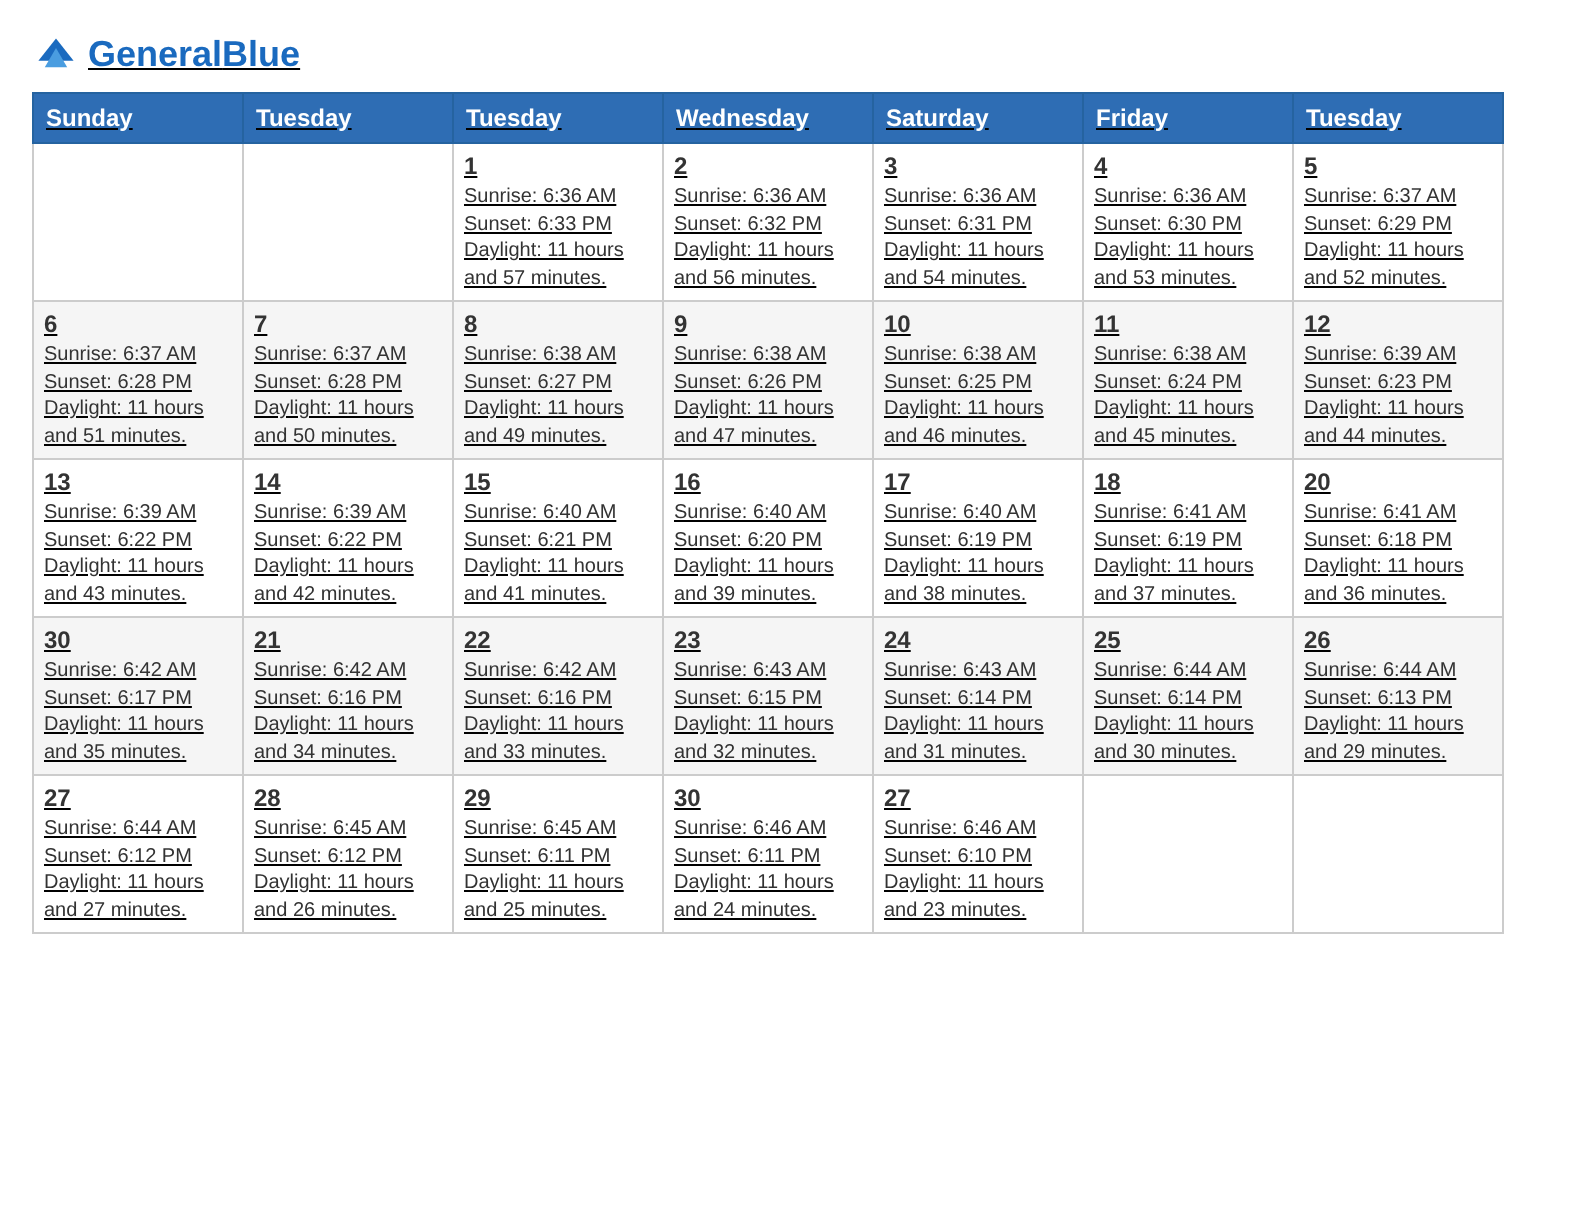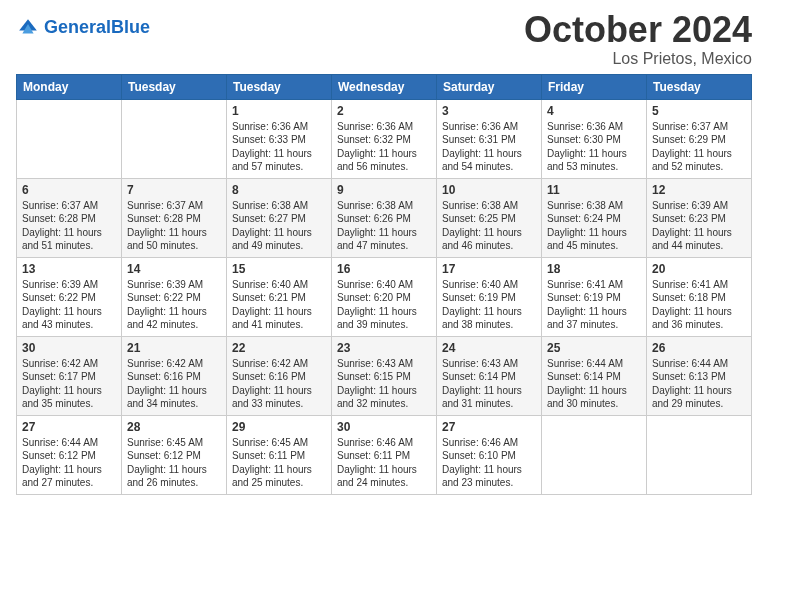--- a/index.html
+++ b/index.html
@@ -8,20 +8,21 @@
       background: #fff;
       width: 792px;
       min-height: 612px;
       padding: 0;
     }
     .page {
       width: 768px;
       min-height: 612px;
       background: #fff;
       padding: 10px 16px 16px 16px;
+      text-decoration: underline;
     }
     .header {
       display: flex;
       justify-content: space-between;
       align-items: flex-start;
       margin-bottom: 6px;
     }
     .logo-container {
       display: flex;
       align-items: center;
@@ -108,30 +109,26 @@
   <div class="header">
     <div class="logo-container">
       <svg class="logo-icon" viewBox="0 0 30 30" xmlns="http://www.w3.org/2000/svg">
         <polygon points="15,4 26,18 4,18" fill="#1a6abf"></polygon>
         <polygon points="15,10 22,22 8,22" fill="#4a9de0"></polygon>
       </svg>
       <div>
         <div class="logo-text"><span>General</span><span style="color:#1a6abf">Blue</span></div>
       </div>
     </div>
-    <div class="title-block">
-      <div class="month-title">October 2024</div>
-      <div class="subtitle">Los Prietos, Mexico</div>
-    </div>
   </div>
 
   <table class="calendar">
     <thead>
       <tr>
-      <th>Monday</th>
+      <th>Sunday</th>
           <th>Tuesday</th>
           <th>Tuesday</th>
           <th>Wednesday</th>
           <th>Saturday</th>
           <th>Friday</th>
           <th>Tuesday</th>
         </tr>
     </thead>
     <tbody id="calendar-body">
     <tr>

